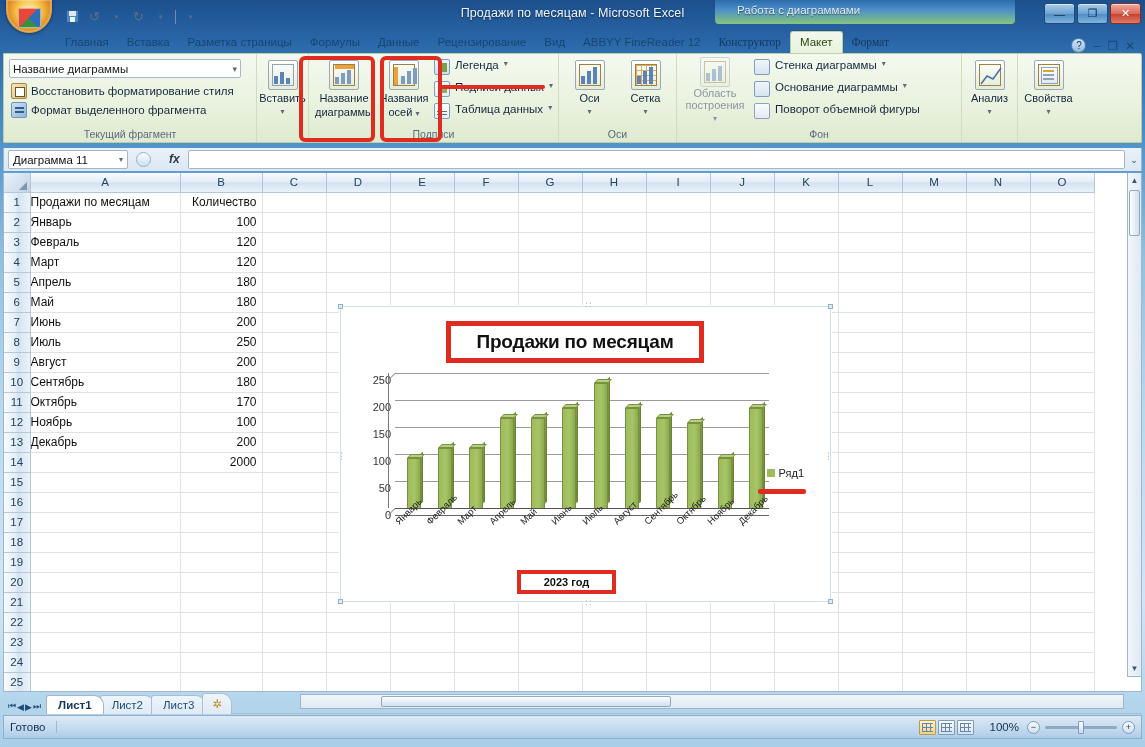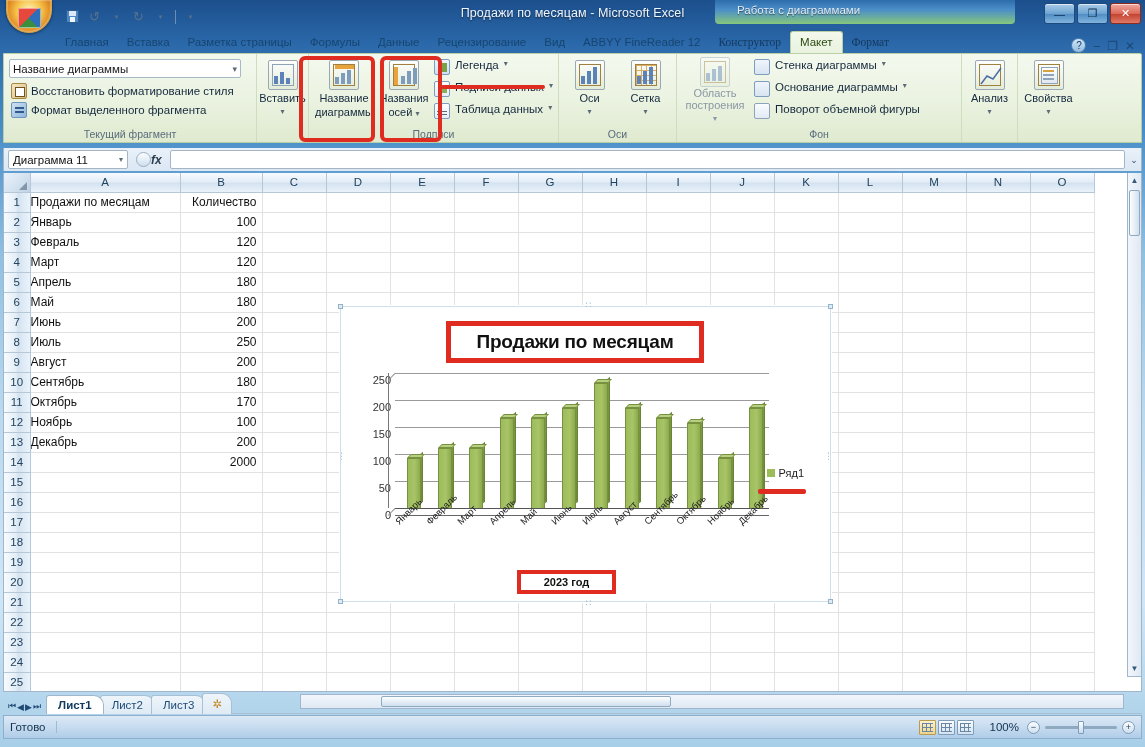--- a/index.html
+++ b/index.html
@@ -160,21 +160,21 @@
     display:flex; align-items:center; gap:0;
     background:linear-gradient(180deg,#e9f1f9,#dbe7f3);
     border-left:1px solid #9fb6cc; border-right:1px solid #9fb6cc;
   }
   .namebox {
     width:120px; height:19px; margin-left:4px; background:#fff; border:1px solid #a4b6c6; border-radius:2px;
     display:flex; align-items:center; padding:0 4px; font-size:11.5px; color:#111;
   }
   .namebox .nv { flex:1; }
   .namebox .nd { font-size:8px; color:#5d6b78;}
-  .fxgroup { display:flex; align-items:center; gap:0; padding:0 8px; }
+  .fxgroup { display:flex; gap:18px; padding:0 8px; }
   .fxbtn { width:15px; height:15px; border-radius:50%; background:linear-gradient(180deg,#fbfdff,#cfe0ef); border:1px solid #9ab0c4; }
   .fxlabel { font-style:italic; font-weight:bold; color:#2c3d50; font-size:12px; }
   .fbar-input { flex:1; height:19px; background:#fff; border:1px solid #a4b6c6; border-radius:2px; margin-right:2px;}
   .fbar-exp { width:14px; text-align:center; color:#31506f; font-size:9px; }
 
   
   .gridarea { position:absolute; left:3px; right:3px; top:173px; bottom:55px; background:#fff; border:1px solid #9fb6cc; border-top:none; overflow:hidden;}
   table.sheet { border-collapse:collapse; table-layout:fixed; }
   table.sheet th, table.sheet td { padding:0; margin:0; }
   .colhead th {

